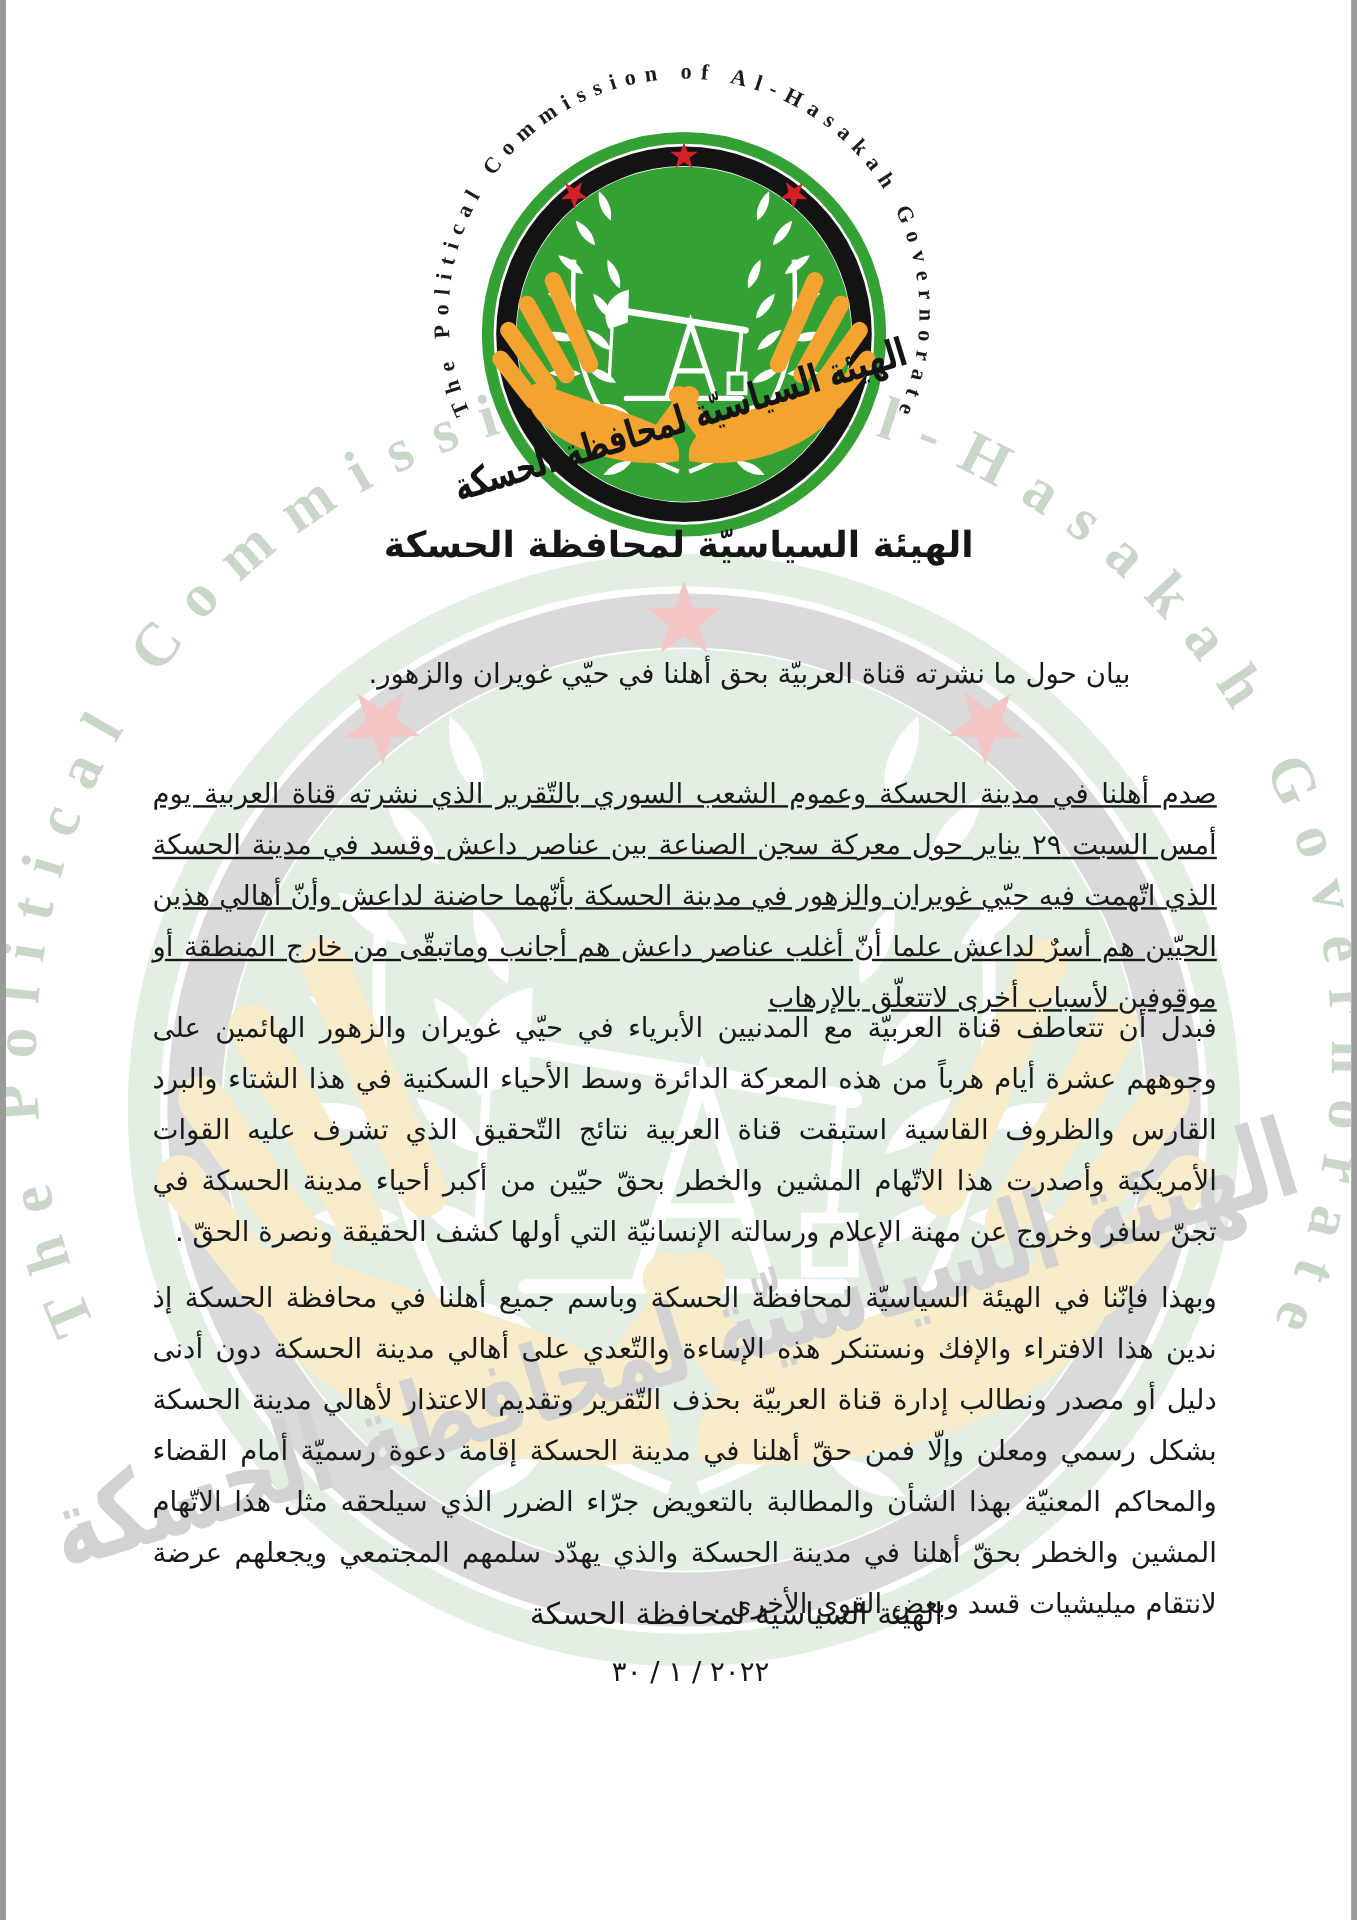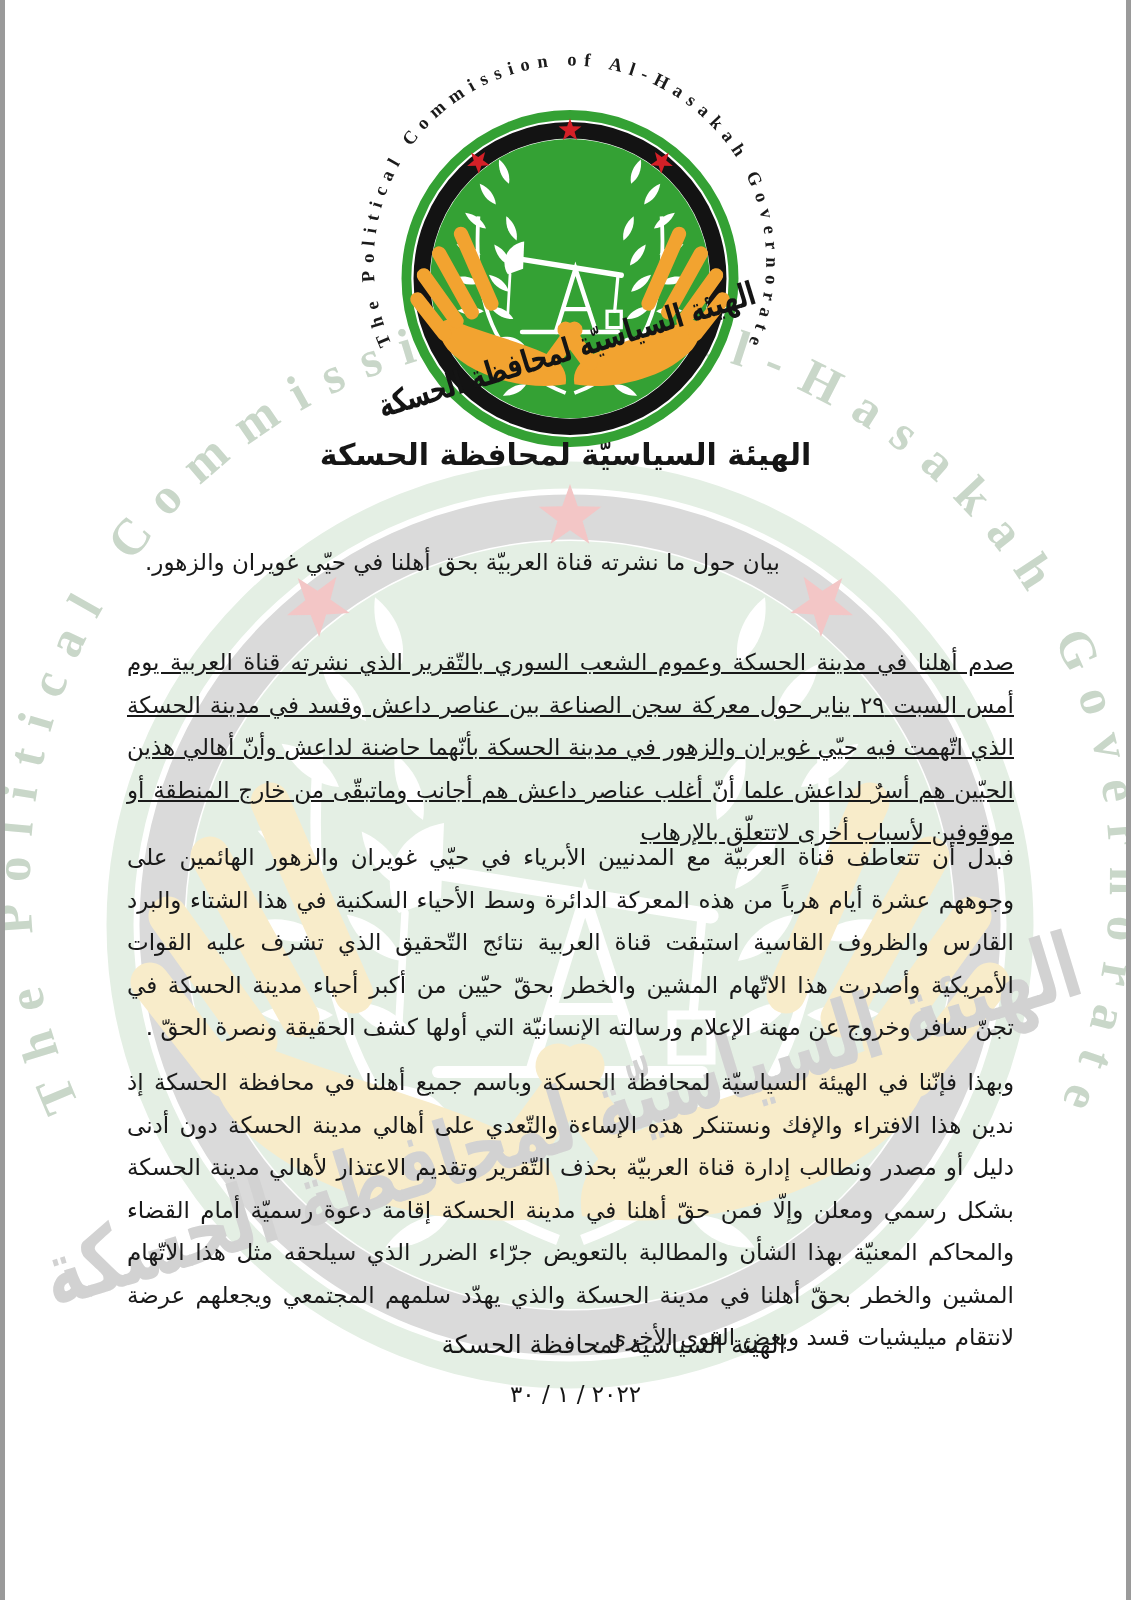--- a/index.html
+++ b/index.html
@@ -24,21 +24,21 @@
                letter-spacing:1px; fill:var(--c-text); }
   .callig    { font-family:"DejaVu Sans", sans-serif; font-weight:700; font-size:30px;
                fill:var(--c-ink); }
   
   .doc-title {
     position:absolute; top:437px; left:0; right:0; text-align:center;
     direction:rtl; font-size:30px; font-weight:700; color:#161616;
   }
   .subject {
     position:absolute; top:549px; right:184px; left:140px;
-    direction:rtl; text-align:left; font-size:23px; color:#191919;
+    direction:rtl; text-align:right; font-size:23px; color:#191919;
   }
   .para {
     position:absolute; right:112px; left:122px;
     direction:rtl; text-align:justify; text-align-last:right;
     font-size:23px; line-height:42.5px; color:#191919;
   }
   #p1 { top:641px;text-decoration:underline; }
   #p2 { top:836px; }
   #p3 { top:1061px; }
   .signature {

